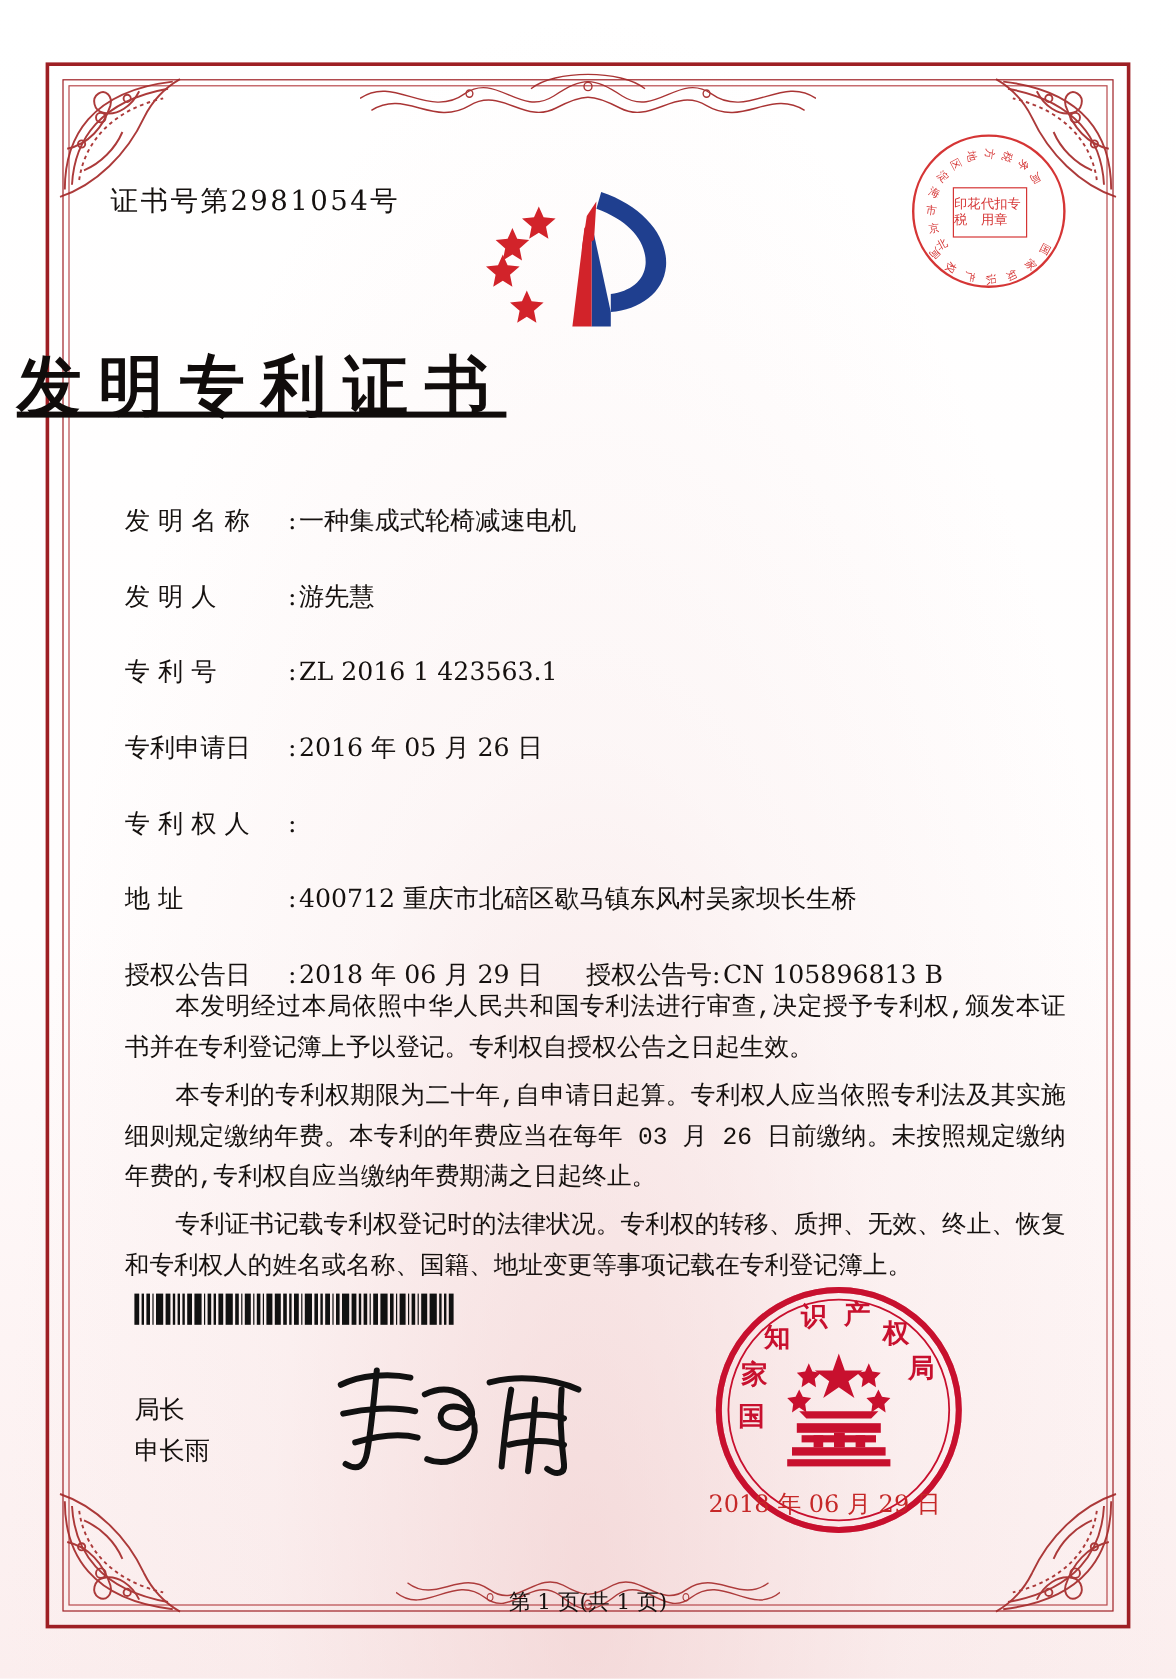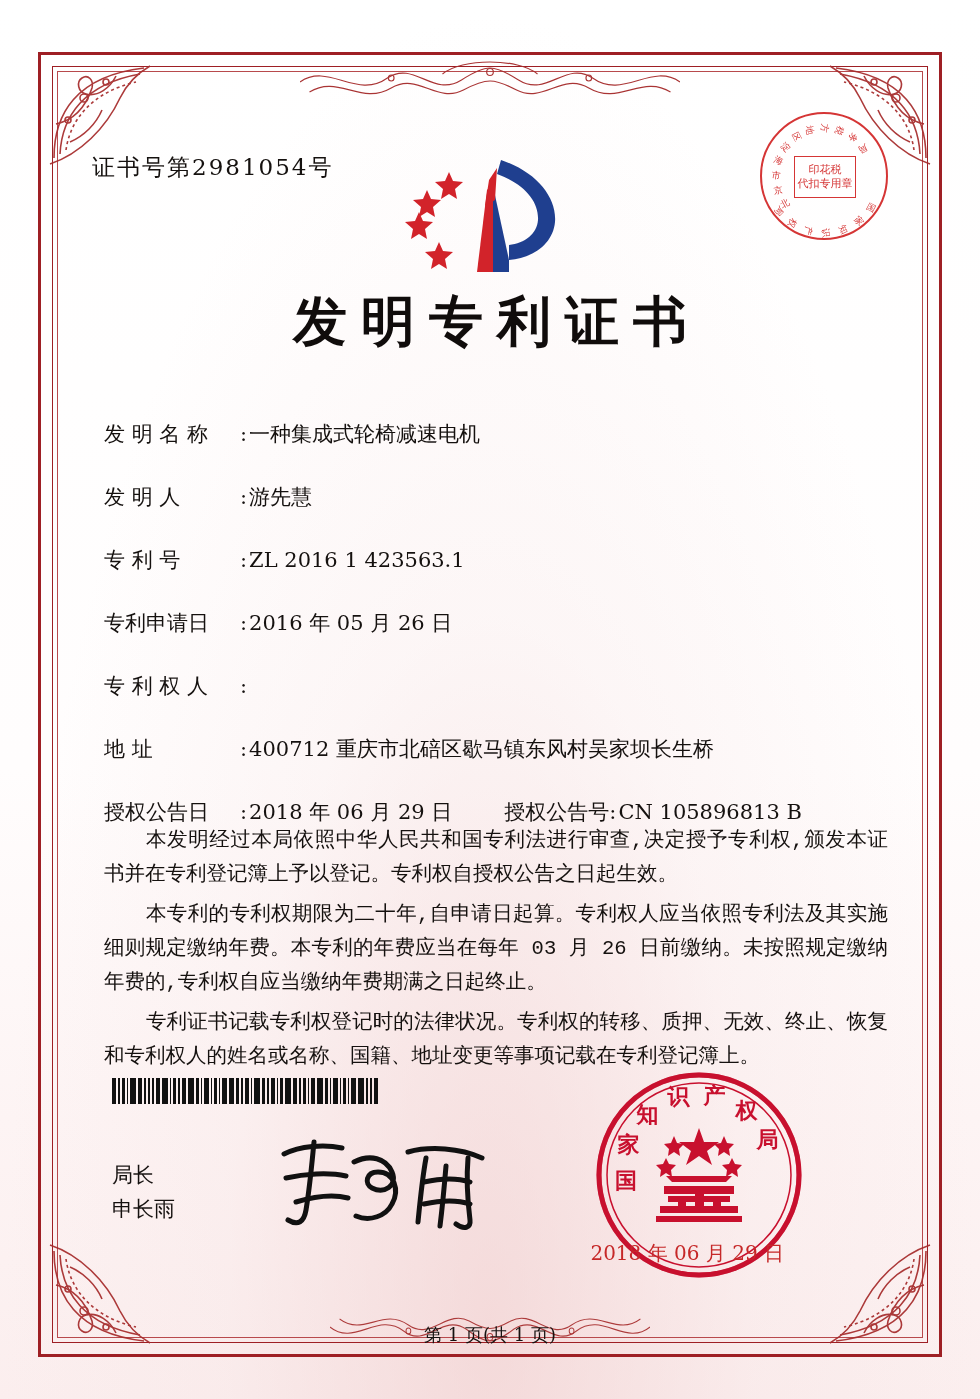--- a/index.html
+++ b/index.html
@@ -113,39 +113,39 @@
     top: 50%;
     transform-origin: 0 0;
     white-space: nowrap;
   }
   .tax-stamp .inner-box {
     position: absolute;
     left: 32px; top: 42px;
     width: 60px; height: 40px;
     border: 1.5px solid #d32b2b;
     display: flex;
-    flex-direction: column;
+    flex-direction: row;
     align-items: center;
     justify-content: center;
     font-size: 11px;
     line-height: 1.25;
     font-family: "DejaVu Sans", sans-serif;
   }
 
   .main-title {
     position: absolute;
     left: 0; right: 0;
     top: 286px;
-    text-align: center;
     font-size: 54px;
     letter-spacing: 14px;
     font-weight: bold;
     color: #100c0b;
     font-family: "DejaVu Serif", serif;
     text-indent: 14px;
+    text-decoration: underline;
   }
 
   
   .fields {
     position: absolute;
     left: 104px;
     right: 92px;
     top: 420px;
   }
   .field-row {
@@ -162,21 +162,21 @@
     justify-content: space-between;
     white-space: nowrap;
   }
   .field-label-plain {
     width: 136px;
     white-space: nowrap;
   }
   .field-colon { margin: 0 2px 0 0; }
   .field-value { white-space: nowrap; }
   .field-row.dual .second-label {
-    margin-left: 52px;
+    margin-left: 36px;
     white-space: nowrap;
   }
 
   
   .body-text {
     position: absolute;
     left: 104px;
     right: 92px;
     top: 824px;
     font-size: 20.5px;

